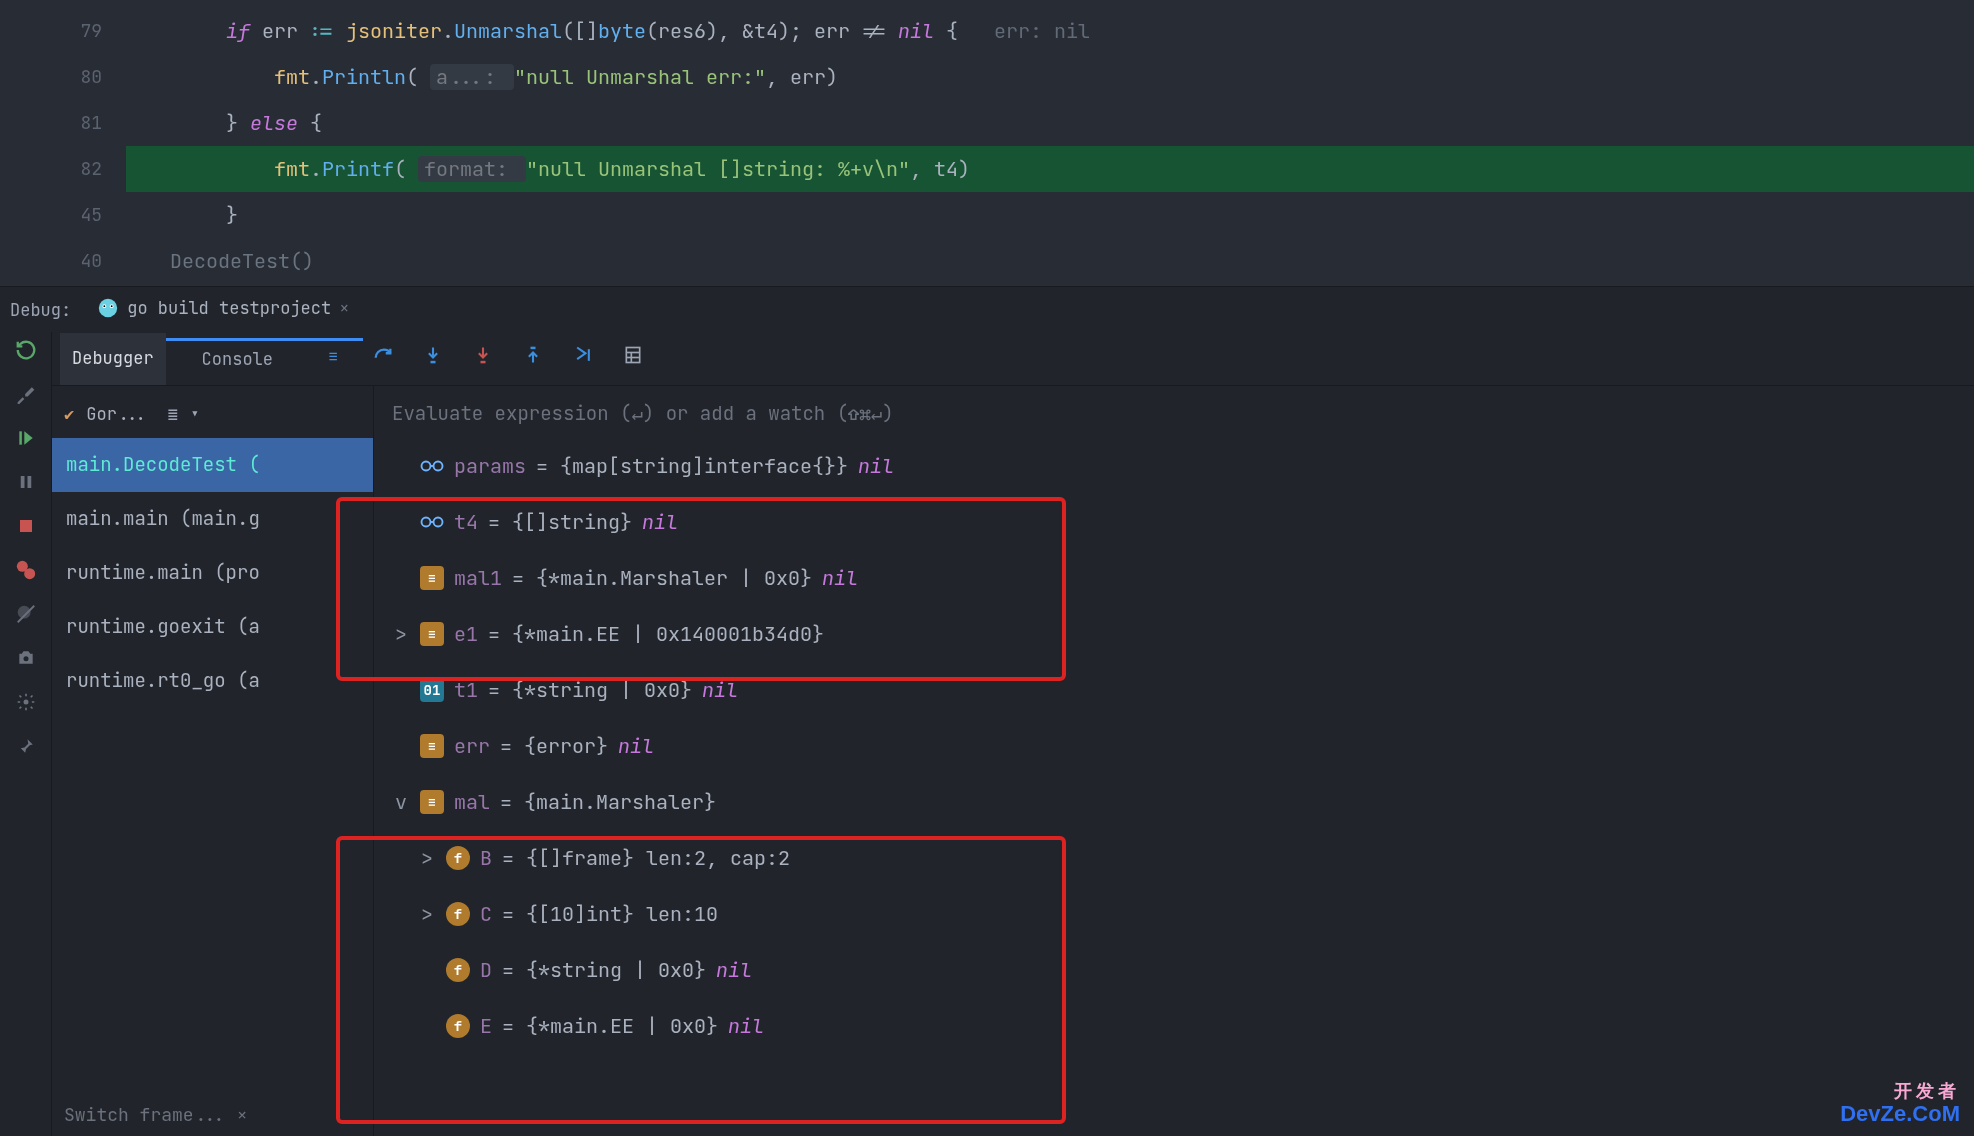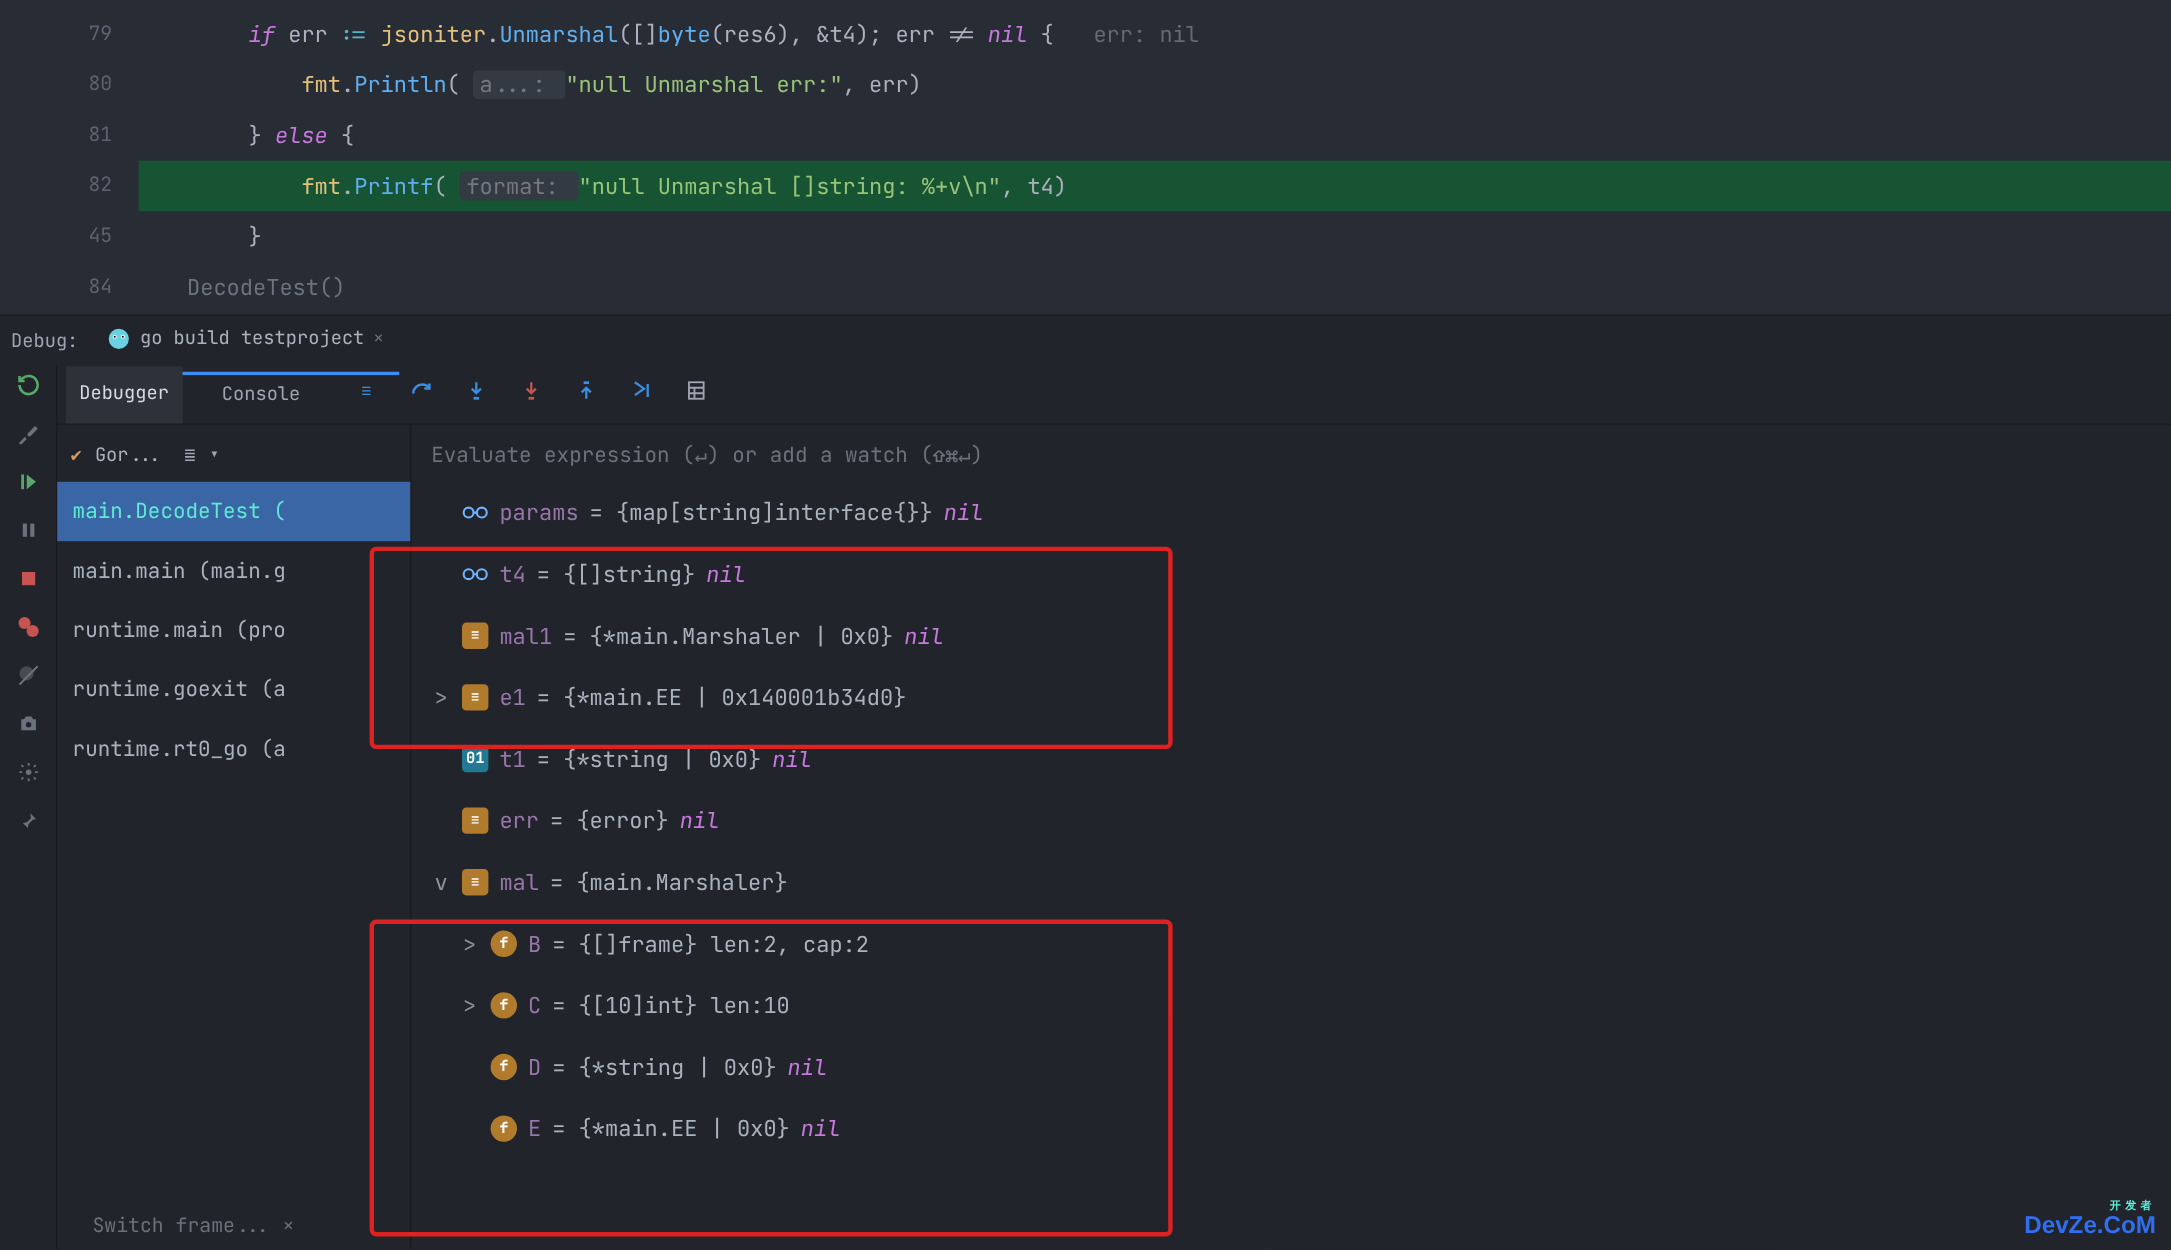--- a/index.html
+++ b/index.html
@@ -77,54 +77,54 @@
   .step-icons span{color:#3b8ee0;width:24px;text-align:center;}
   .step-icons .down-red{color:#c75450;}
   .step-icons .calc{color:#9da5b4;}
 
   .panes{flex:1;display:flex;}
   .frames{width:322px;border-right:1px solid #181a1f;padding-top:4px;}
   .frames-head{display:flex;align-items:center;gap:12px;height:48px;padding-left:12px;color:#abb2bf;}
   .check{color:#d19a66;}
   .frame-item{height:54px;line-height:54px;padding-left:14px;color:#abb2bf;white-space:nowrap;overflow:hidden;font-size:19px;}
   .frame-item.sel{background:#3a66a6;color:#5eead4;}
-  .frame-footer{position:absolute;bottom:10px;left:84px;color:#6b717d;font-size:18px;}
+  .frame-footer{position:absolute;bottom:10px;left:64px;color:#6b717d;font-size:18px;}
 
   .vars{flex:1;padding-top:4px;position:relative;}
   .eval-row{height:48px;line-height:48px;padding-left:18px;color:#6b717d;font-size:19px;}
   .var-row{height:56px;display:flex;align-items:center;padding-left:18px;font-size:20px;gap:10px;}
   .var-row .arrow{width:18px;text-align:center;color:#8d94a1;}
   .var-row .vicon{width:24px;height:24px;display:inline-flex;align-items:center;justify-content:center;border-radius:4px;font-size:14px;font-weight:700;}
   .vicon.glasses{color:#6fb4ff;}
   .vicon.struct{background:#b07b2c;color:#fff;}
   .vicon.prim{background:#237893;color:#fff;}
   .vicon.field{background:#b07b2c;color:#fff;border-radius:50%;}
   .var-name{color:#9876aa;}
   .var-type{color:#abb2bf;}
   .var-nil{color:#c678dd;font-style:italic;}
   .indent1{padding-left:44px;}
 
   .redbox{position:absolute;border:4px solid #d22;border-radius:6px;pointer-events:none;}
   .rb1{left:336px;top:497px;width:730px;height:184px;}
   .rb2{left:336px;top:836px;width:730px;height:288px;}
 
   .watermark{position:absolute;right:14px;bottom:10px;color:#2f6ff0;font-family:sans-serif;font-weight:600;font-size:22px;text-align:right;line-height:1.1;}
-  .watermark .sm{font-size:10px;letter-spacing:4px;color:#5eead4;}
+  .watermark .sm{font-size:18px;letter-spacing:4px;color:#f9a8d4;}
 </style>
 </head>
 <body>
 
 <div class="editor">
   <div class="gutter" id="gutter">
       <div>79</div>
       <div>80</div>
       <div>81</div>
       <div>82</div>
       <div>45</div>
-      <div>84</div>
+      <div>40</div>
     </div>
   <div class="code" id="code">
       <div class="code-line"><span>        </span><span class="kw-if">if </span><span class="ident">err </span><span class="op">:= </span><span class="pkg">jsoniter</span><span class="paren">.</span><span class="func-call">Unmarshal</span><span class="paren">([]</span><span class="func-call">byte</span><span class="ident">(res6), &amp;t4); err != </span><span class="kw-nil">nil</span><span class="ident"> {   </span><span class="inlay">err: nil</span></div>
       <div class="code-line"><span>            </span><span class="pkg">fmt</span><span class="paren">.</span><span class="func-call">Println</span><span class="paren">( </span><span class="hint">a...: </span><span class="str">"null Unmarshal err:"</span><span class="ident">, err)</span></div>
       <div class="code-line"><span>        </span><span class="ident">} </span><span class="kw-if">else</span><span class="ident"> {</span></div>
       <div class="code-line hl-line"><span>            </span><span class="pkg">fmt</span><span class="paren">.</span><span class="func-call">Printf</span><span class="paren">( </span><span class="hint">format: </span><span class="str">"null Unmarshal []string: %+v\n"</span><span class="ident">, t4)</span></div>
       <div class="code-line"><span>        </span><span class="ident">}</span></div>
       <div class="code-line stack-hint">DecodeTest()</div>
     </div>
 </div>

